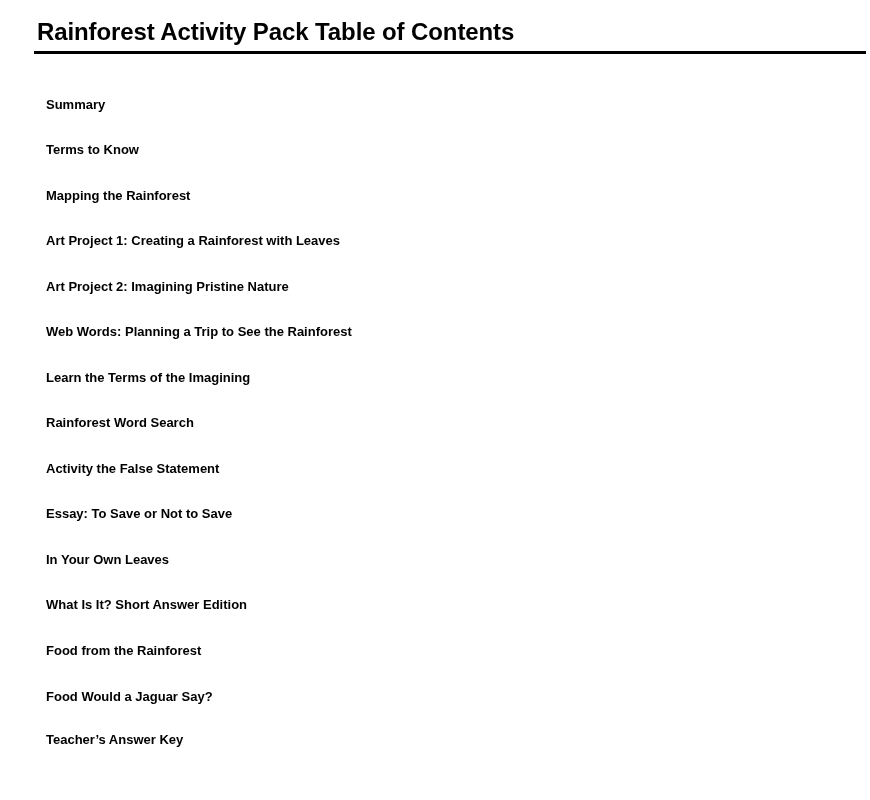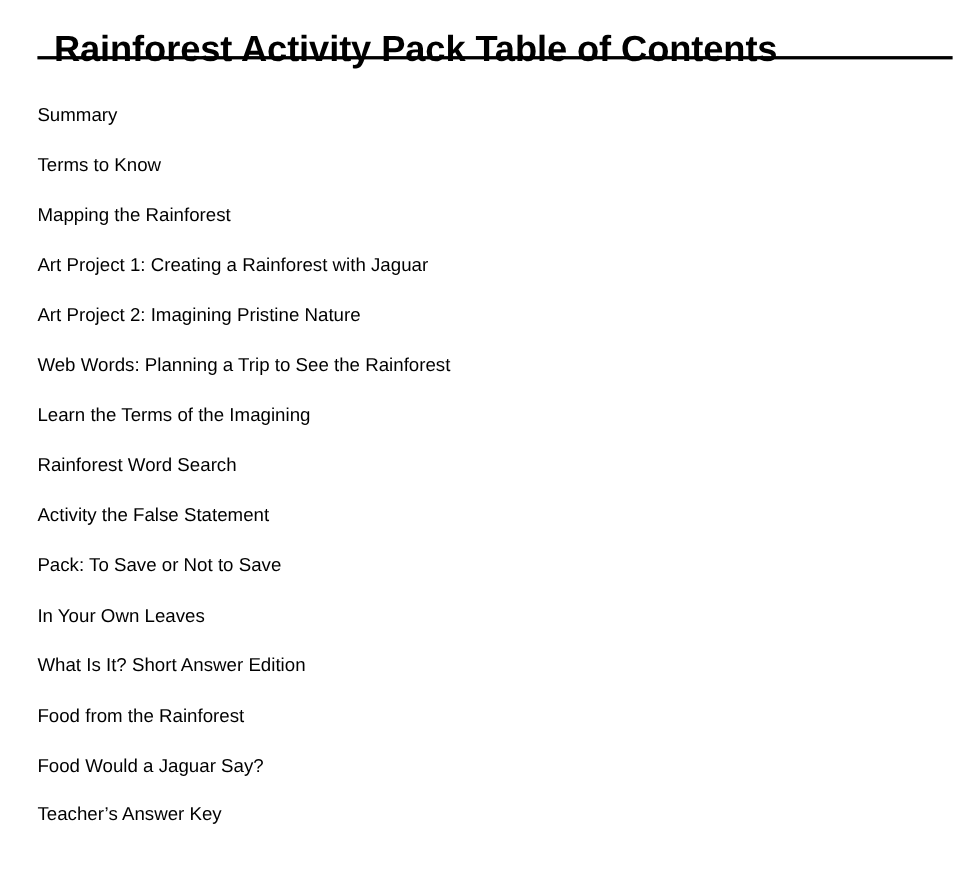--- a/index.html
+++ b/index.html
@@ -12,22 +12,22 @@
       height: 800px;
       position: relative;
       overflow: hidden;
       font-family: "Liberation Sans", sans-serif;
       color: #000000;
     }
     .doc-title {
       position: absolute;
       left: 33px;
       top: 6px;
-      margin: 16px;
-      font-size: 33px;
+      margin: 4px;
+      font-size: 24px;
       font-weight: bold;
       line-height: 44px;
       white-space: nowrap;
       letter-spacing: -0.1px;
     }
     .title-rule {
       position: absolute;
       left: 34px;
       top: 51px;
       width: 832px;
@@ -37,43 +37,43 @@
     .toc-list {
       list-style: none;
       margin: 0;
       padding: 0;
       position: absolute;
       left: 34px;
       top: 0;
     }
     .toc-item {
       position: absolute;
-      left: 0;
-      font-size: 17px;
-      font-weight: normal;
+      left: 12px;
+      font-size: 13px;
+      font-weight: bold;
       line-height: 24px;
       white-space: nowrap;
       cursor: default;
     }
   </style>
 </head>
 <body>
 
 <h1 class="doc-title">Rainforest Activity Pack Table of Contents</h1>
 <div class="title-rule"></div>
 
 <ul class="toc-list">
   <li class="toc-item" style="top:93px">Summary</li>
   <li class="toc-item" style="top:138px">Terms to Know</li>
   <li class="toc-item" style="top:184px">Mapping the Rainforest</li>
-  <li class="toc-item" style="top:229px">Art Project 1: Creating a Rainforest with Jaguar</li>
+  <li class="toc-item" style="top:229px">Art Project 1: Creating a Rainforest with Leaves</li>
   <li class="toc-item" style="top:275px">Art Project 2: Imagining Pristine Nature</li>
   <li class="toc-item" style="top:320px">Web Words: Planning a Trip to See the Rainforest</li>
   <li class="toc-item" style="top:366px">Learn the Terms of the Imagining</li>
   <li class="toc-item" style="top:411px">Rainforest Word Search</li>
   <li class="toc-item" style="top:457px">Activity the False Statement</li>
-  <li class="toc-item" style="top:502px">Pack: To Save or Not to Save</li>
+  <li class="toc-item" style="top:502px">Essay: To Save or Not to Save</li>
   <li class="toc-item" style="top:548px">In Your Own Leaves</li>
   <li class="toc-item" style="top:593px">What Is It? Short Answer Edition</li>
   <li class="toc-item" style="top:639px">Food from the Rainforest</li>
   <li class="toc-item" style="top:685px">Food Would a Jaguar Say?</li>
   <li class="toc-item" style="top:728px">Teacher’s Answer Key</li>
 </ul>
 
 </body></html>

